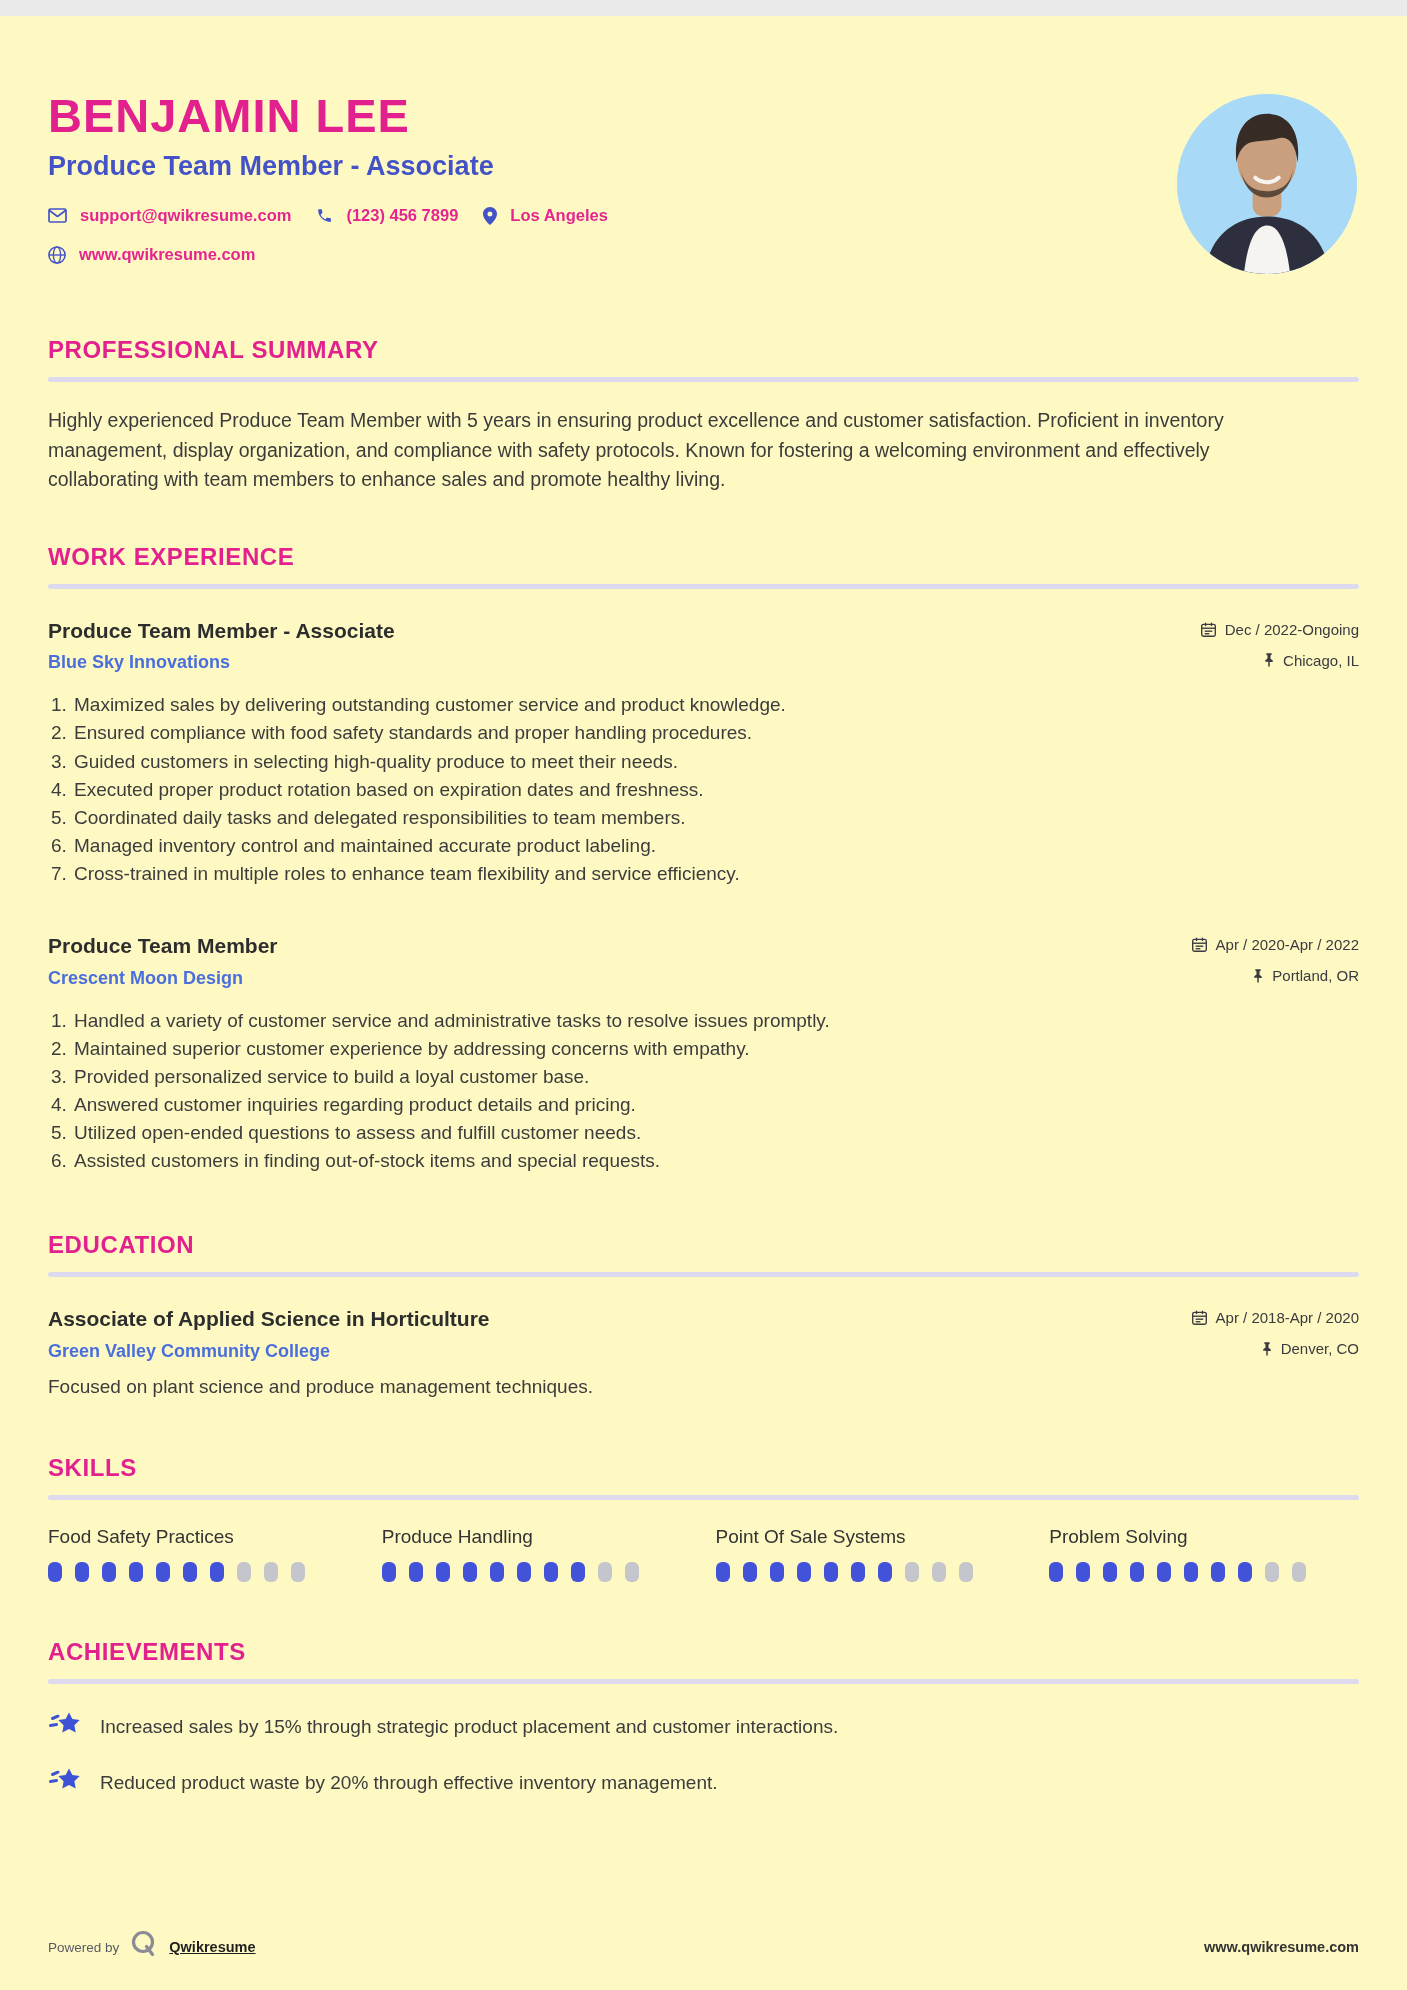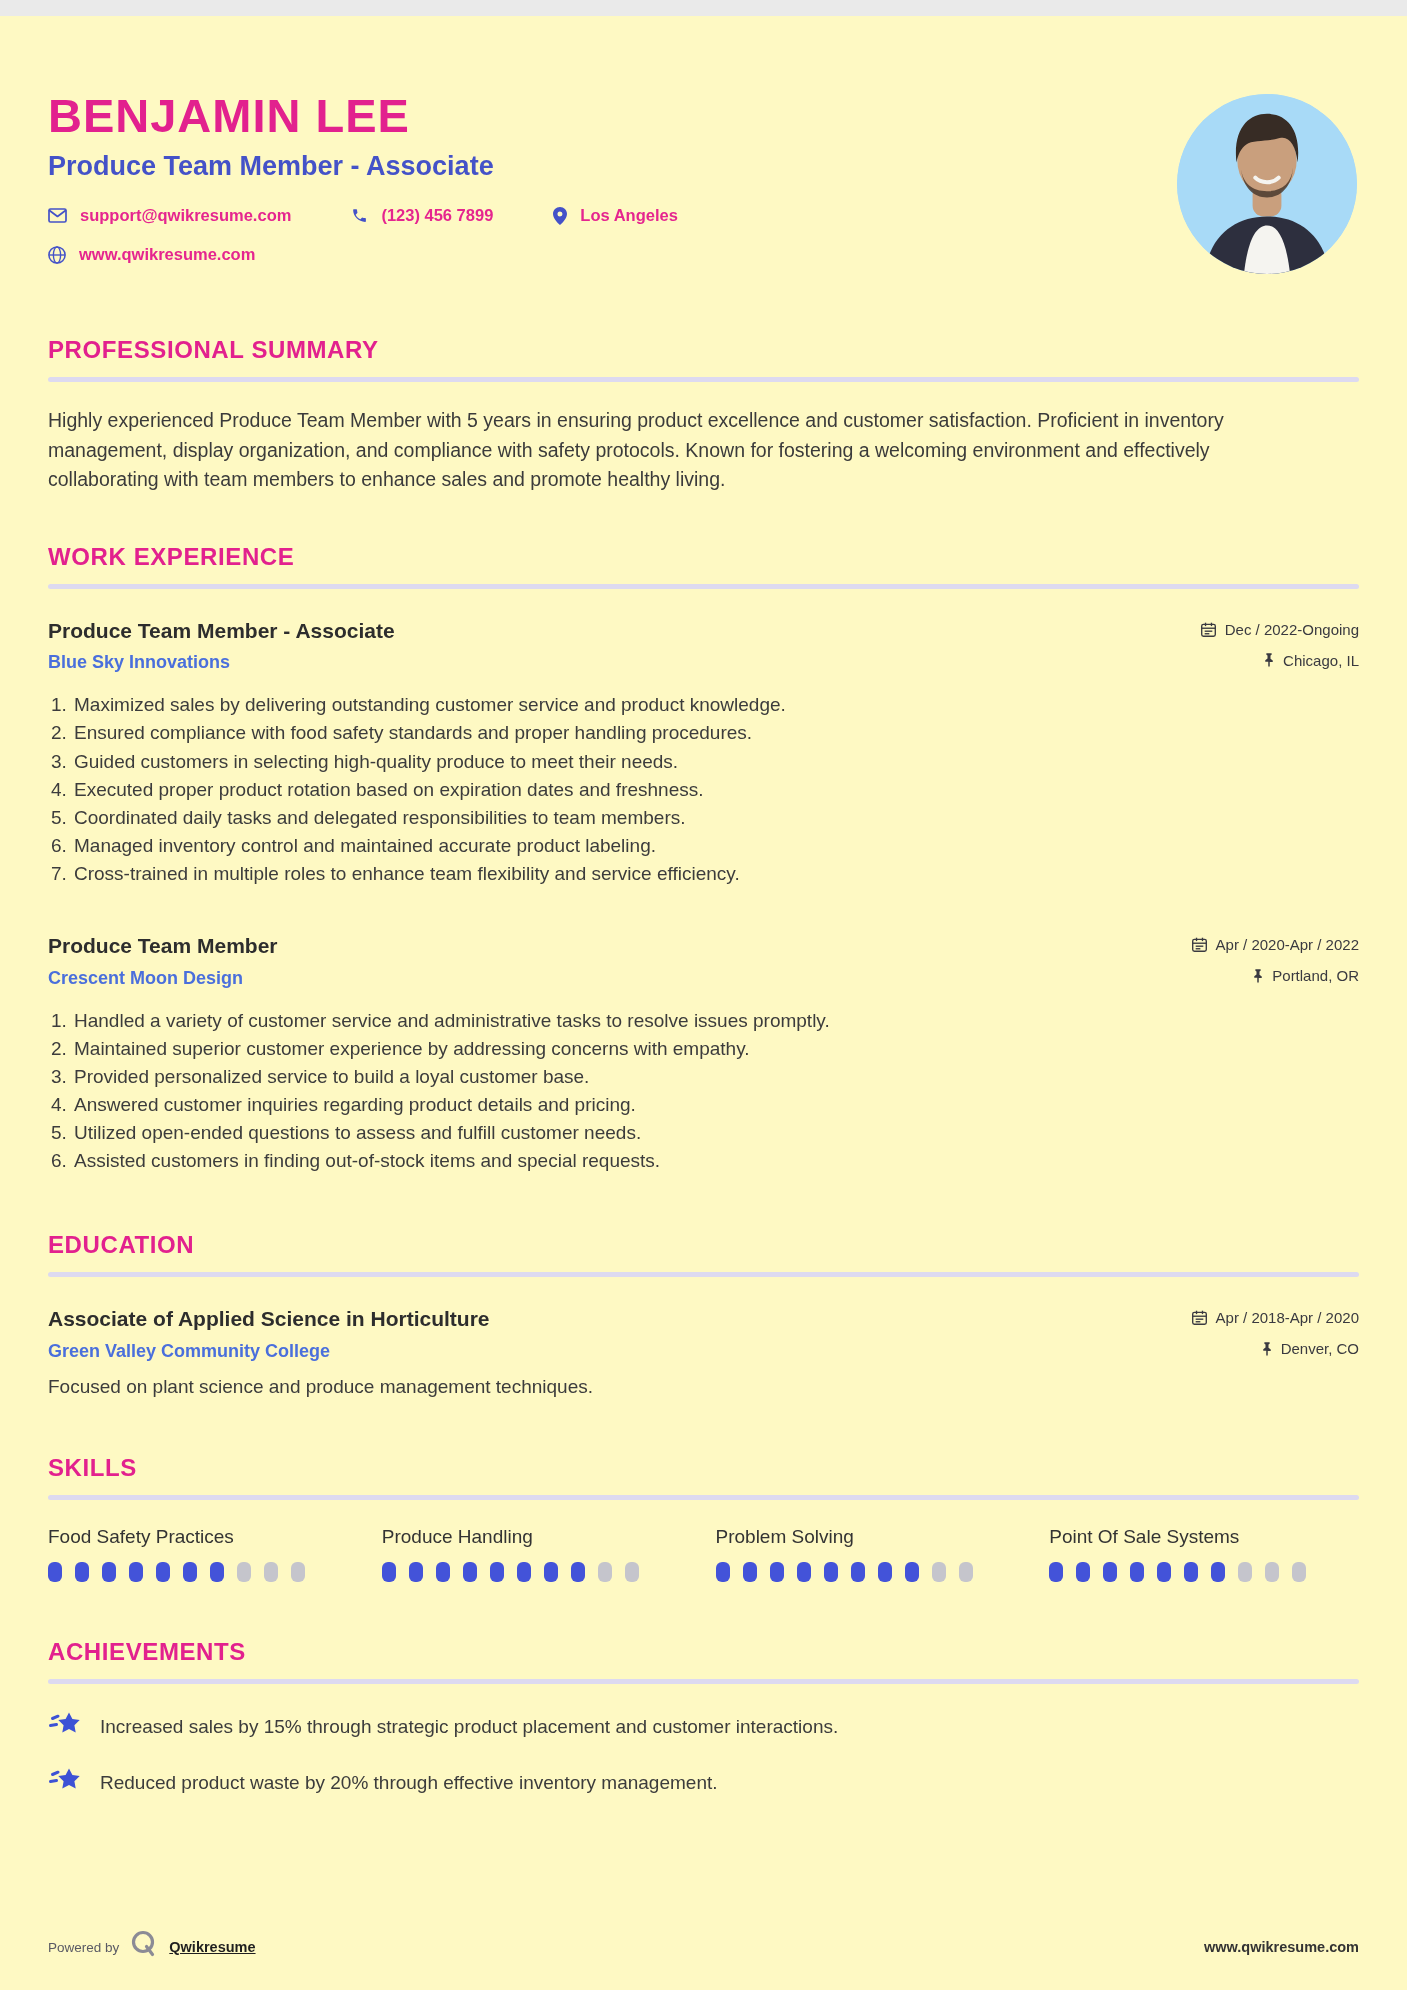--- a/index.html
+++ b/index.html
@@ -7,21 +7,21 @@
   body { font-family:"Liberation Sans", sans-serif; }
   .page {
     position:relative; width:1407px; height:1990px; margin:16px auto;
     background:#fef9c3; padding:72px 48px 0 48px; overflow:hidden;
     color:#3b3b3b;
   }
   
   .header { position:relative; min-height:192px; }
   .name { font-size:47px; font-weight:800; letter-spacing:1px; color:#e2218e; }
   .jobline { margin-top:8px; font-size:27px; font-weight:700; color:#4452c8; }
-  .contact-row { display:flex; align-items:center; gap:60px; margin-top:24px; }
+  .contact-row { display:flex; align-items:center; gap:25px; margin-top:24px; }
   .contact-row + .contact-row { margin-top:20px; }
   .contact-item { display:flex; align-items:center; gap:13px; font-size:16.5px; font-weight:700; color:#e5258f; }
   .contact-item svg { display:block; }
   .avatar {
     position:absolute; top:6px; right:2px; width:180px; height:180px;
     border-radius:50%; overflow:hidden; background:#a8daf7;
   }
   .avatar svg { display:block; width:100%; height:100%; }
   
   .section { margin-top:56px; }
@@ -276,45 +276,45 @@
             <span class="skill-dot" style="background: rgb(67, 83, 217);"></span>
             <span class="skill-dot" style="background: rgb(67, 83, 217);"></span>
             <span class="skill-dot" style="background: rgb(67, 83, 217);"></span>
             <span class="skill-dot" style="background: rgb(67, 83, 217);"></span>
             <span class="skill-dot" style="background: rgb(67, 83, 217);"></span>
             <span class="skill-dot" style="background: rgb(197, 197, 204);"></span>
             <span class="skill-dot" style="background: rgb(197, 197, 204);"></span>
           </div>
         </div>
         <div>
+          <div class="skill-label">Point Of Sale Systems</div>
+          <div class="skill-rating">
+            <span class="skill-dot" style="background: rgb(67, 83, 217);"></span>
+            <span class="skill-dot" style="background: rgb(67, 83, 217);"></span>
+            <span class="skill-dot" style="background: rgb(67, 83, 217);"></span>
+            <span class="skill-dot" style="background: rgb(67, 83, 217);"></span>
+            <span class="skill-dot" style="background: rgb(67, 83, 217);"></span>
+            <span class="skill-dot" style="background: rgb(67, 83, 217);"></span>
+            <span class="skill-dot" style="background: rgb(67, 83, 217);"></span>
+            <span class="skill-dot" style="background: rgb(197, 197, 204);"></span>
+            <span class="skill-dot" style="background: rgb(197, 197, 204);"></span>
+            <span class="skill-dot" style="background: rgb(197, 197, 204);"></span>
+          </div>
+        </div>
+        <div>
           <div class="skill-label">Problem Solving</div>
           <div class="skill-rating">
             <span class="skill-dot" style="background: rgb(67, 83, 217);"></span>
             <span class="skill-dot" style="background: rgb(67, 83, 217);"></span>
             <span class="skill-dot" style="background: rgb(67, 83, 217);"></span>
             <span class="skill-dot" style="background: rgb(67, 83, 217);"></span>
             <span class="skill-dot" style="background: rgb(67, 83, 217);"></span>
             <span class="skill-dot" style="background: rgb(67, 83, 217);"></span>
             <span class="skill-dot" style="background: rgb(67, 83, 217);"></span>
             <span class="skill-dot" style="background: rgb(67, 83, 217);"></span>
-            <span class="skill-dot" style="background: rgb(197, 197, 204);"></span>
-            <span class="skill-dot" style="background: rgb(197, 197, 204);"></span>
-          </div>
-        </div>
-        <div>
-          <div class="skill-label">Point Of Sale Systems</div>
-          <div class="skill-rating">
-            <span class="skill-dot" style="background: rgb(67, 83, 217);"></span>
-            <span class="skill-dot" style="background: rgb(67, 83, 217);"></span>
-            <span class="skill-dot" style="background: rgb(67, 83, 217);"></span>
-            <span class="skill-dot" style="background: rgb(67, 83, 217);"></span>
-            <span class="skill-dot" style="background: rgb(67, 83, 217);"></span>
-            <span class="skill-dot" style="background: rgb(67, 83, 217);"></span>
-            <span class="skill-dot" style="background: rgb(67, 83, 217);"></span>
-            <span class="skill-dot" style="background: rgb(197, 197, 204);"></span>
             <span class="skill-dot" style="background: rgb(197, 197, 204);"></span>
             <span class="skill-dot" style="background: rgb(197, 197, 204);"></span>
           </div>
         </div>
       </div>
   </div>
 
   <div class="section">
     <div class="sec-title">ACHIEVEMENTS</div>
     <div class="divider"></div>

